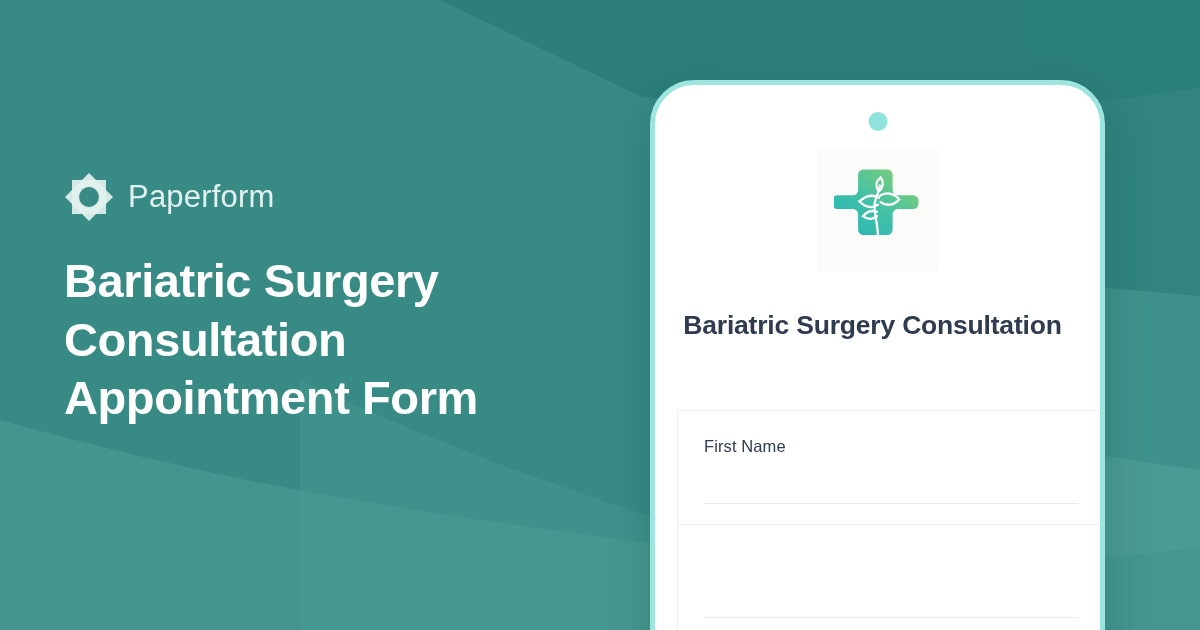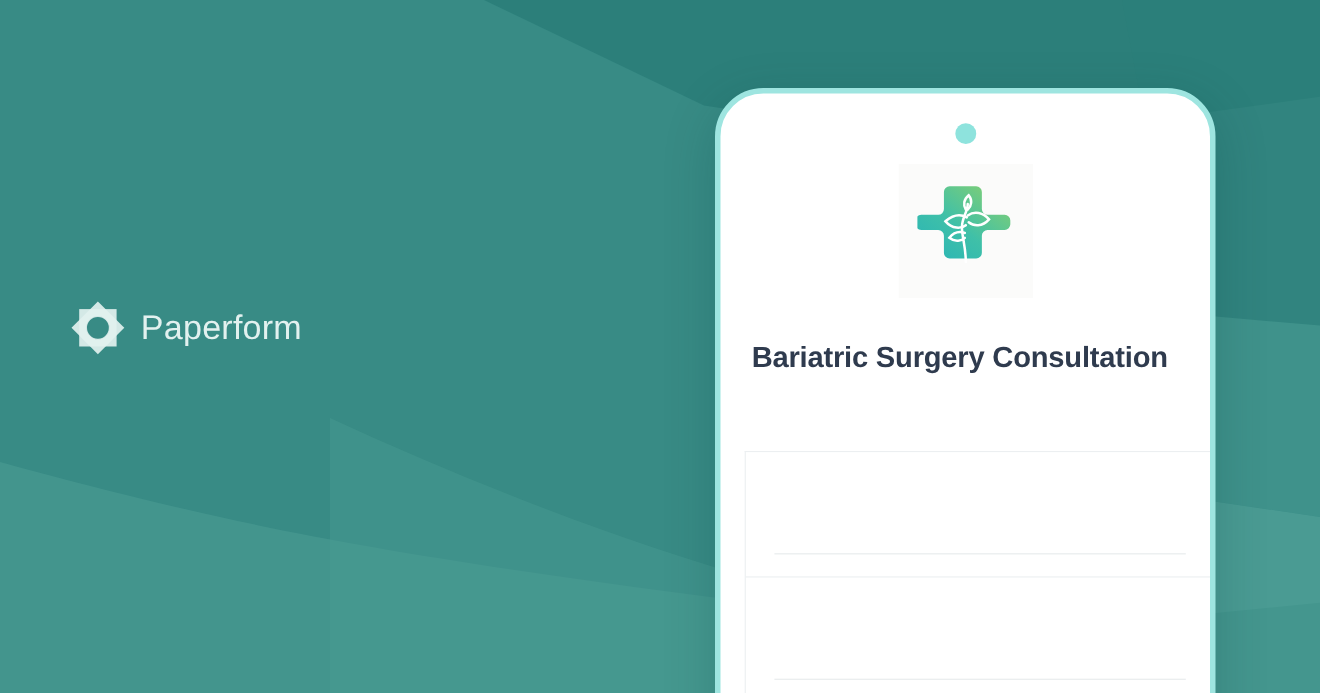--- a/index.html
+++ b/index.html
@@ -181,20 +181,21 @@
       <g fill="#e2f1ef">
         <path d="M50 2 L98 50 L50 98 L2 50 Z" opacity="0.92"></path>
         <rect x="16" y="16" width="68" height="68" opacity="0.92"></rect>
       </g>
       <circle cx="50" cy="50" r="21" fill="#388b85"></circle>
       <circle cx="50" cy="50" r="21" fill="none" stroke="#e2f1ef" stroke-width="2.4" opacity="0.85"></circle>
     </svg>
     <div class="brand-name">Paperform</div>
   </div>
 
+  <h1 class="hero-title">Bariatric Surgery Consultation Appointment Form</h1>
 
 </div>
 
 <div class="phone">
 
   <div class="camera-dot"></div>
 
   <div class="form-logo-wrap">
     <svg class="form-logo" viewBox="0 0 100 100">
       <defs>
@@ -216,20 +217,21 @@
         <path d="M50 28 C47 23 48 17 53 13 C57 18 56 24 52 28"></path>
       </g>
     </svg>
   </div>
 
   <div class="form-title">Bariatric Surgery Consultation</div>
 
   <div class="form-fields">
 
     <div class="field">
+      <div class="field-label">First Name</div>
       <div class="field-input"></div>
     </div>
 
     <div class="field">
       <div class="field-input"></div>
     </div>
 
   </div>
 </div>
 

